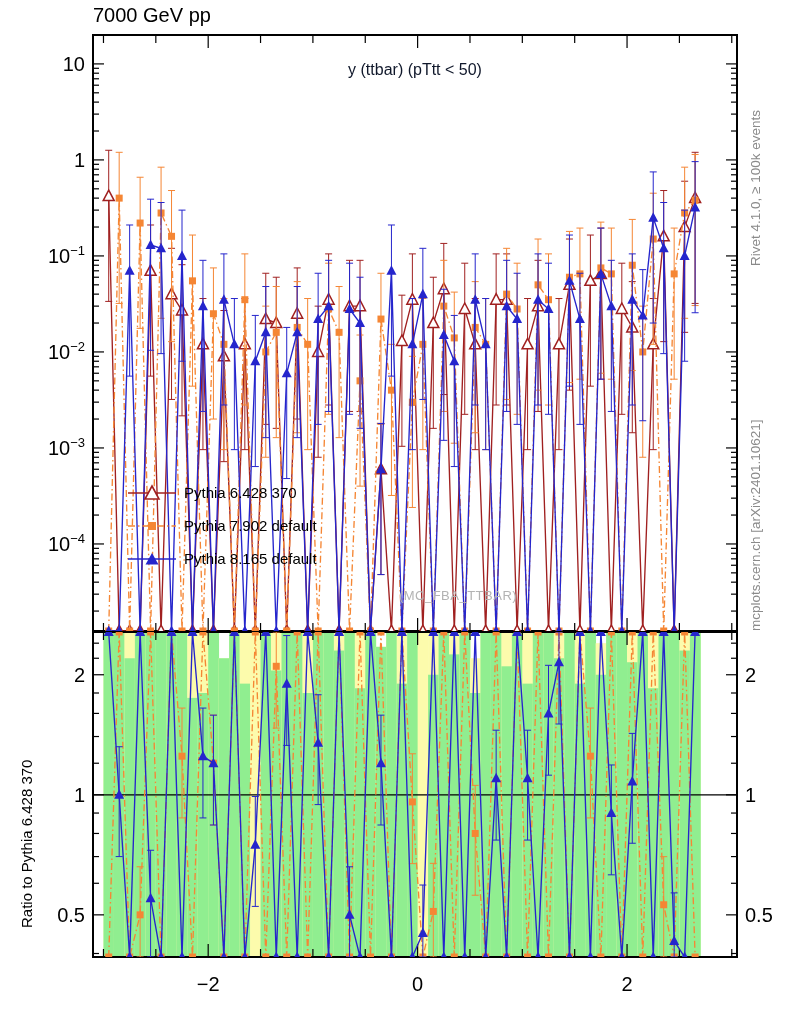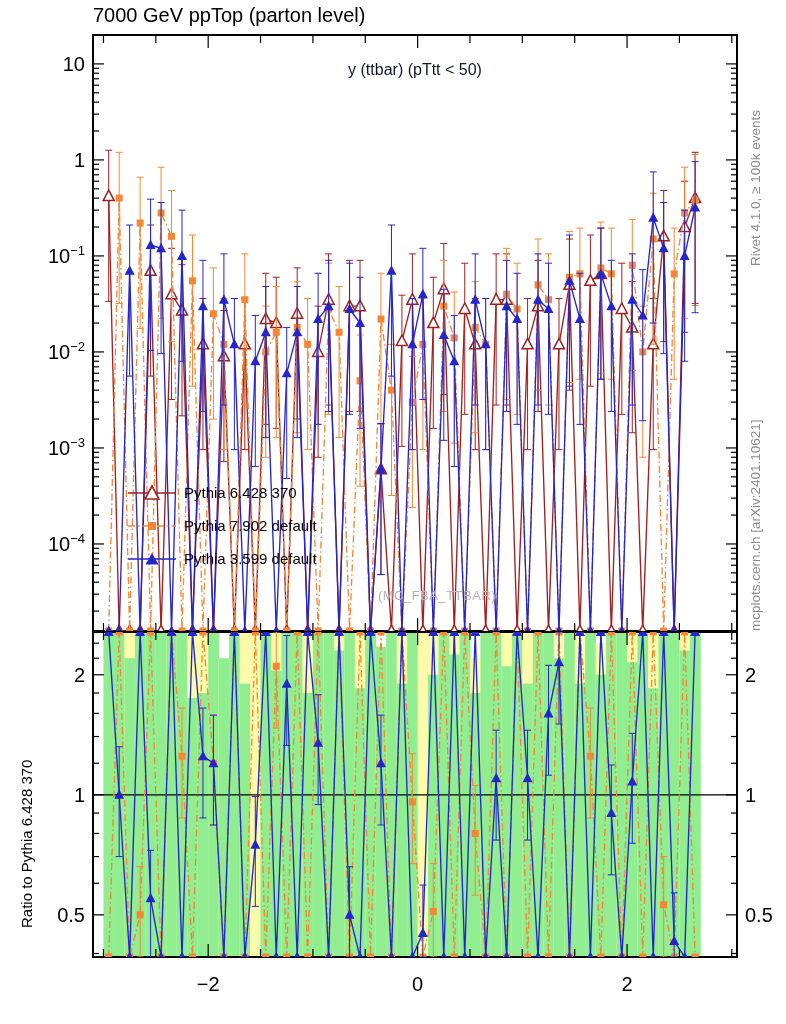--- a/index.html
+++ b/index.html
@@ -5,38 +5,37 @@
   html,body{margin:0;padding:0;background:#fff;}
   .page{position:relative;width:786px;height:1024px;background:#fff;overflow:hidden;
         font-family:"Liberation Sans", sans-serif;}
   .hdr{position:absolute;left:93px;top:4px;width:644px;display:flex;
        font-size:20px;color:#000;}
   .panel-title{position:absolute;left:93px;top:61px;width:644px;text-align:center;
        font-size:16px;color:#0f172a;}
   .legend{position:absolute;left:126px;top:476px;}
   .legend-row{display:flex;align-items:center;height:33px;text-align:right;}
   .legend-row .lab{font-size:15px;color:#000;margin-left:6px;}
-  .watermark{position:absolute;left:75px;top:588px;width:644px;text-align:center;
+  .watermark{position:absolute;left:96px;top:588px;width:644px;text-align:center;
        font-size:13px;color:#b3b3b3;letter-spacing:.5px;padding-left:40px;}
   .vtext{position:absolute;transform:rotate(-90deg);transform-origin:top left;
        font-size:13.5px;color:#8a8a8a;white-space:nowrap;}
   .vtext.rivet{left:748px;top:266px;width:232px;}
   .vtext.mcplots{left:748px;top:631px;width:302px;}
   .ratio-ylabel{position:absolute;transform:rotate(-90deg);transform-origin:top left;
        left:18px;top:928px;width:270px;font-size:15px;color:#000;white-space:nowrap;}
   svg text{font-family:"Liberation Sans", sans-serif;}
 </style>
 </head>
 <body>
 
 <div class="page">
 
   <div class="hdr">
     <span>7000 GeV pp</span>
-    <span>Top (parton level)</span>
   </div>
 
   <svg id="chart" width="786" height="1024" viewBox="0 0 786 1024">
       <defs>
         <clipPath id="cm">
           <rect x="93" y="35" width="644" height="596"></rect>
         </clipPath>
         <clipPath id="cr">
           <rect x="93" y="632" width="644" height="325"></rect>
         </clipPath>
@@ -1089,21 +1088,21 @@
         <line x1="2" y1="11" x2="50" y2="11" stroke="#f58634" stroke-width="1.5" stroke-dasharray="7 3 1.5 3"></line>
         <rect x="22" y="7" width="8" height="8" fill="#f58634"></rect>
       </svg>
       <span class="lab">Pythia 7.902 default</span>
     </div>
     <div class="legend-row">
       <svg width="52" height="22">
         <line x1="2" y1="11" x2="50" y2="11" stroke="#2525cc" stroke-width="1.5"></line>
         <path d="M26 5 L32.5 16.5 L19.5 16.5 Z" fill="#2525cc"></path>
       </svg>
-      <span class="lab">Pythia 3.599 default</span>
+      <span class="lab">Pythia 8.165 default</span>
     </div>
   </div>
 
   <div class="watermark">(MC_FBA_TTBAR)</div>
 
   <div class="vtext rivet">Rivet 4.1.0, ≥ 100k events</div>
   <div class="vtext mcplots">mcplots.cern.ch [arXiv:2401.10621]</div>
 
   <div class="ratio-ylabel">Ratio to Pythia 6.428 370</div>
 

